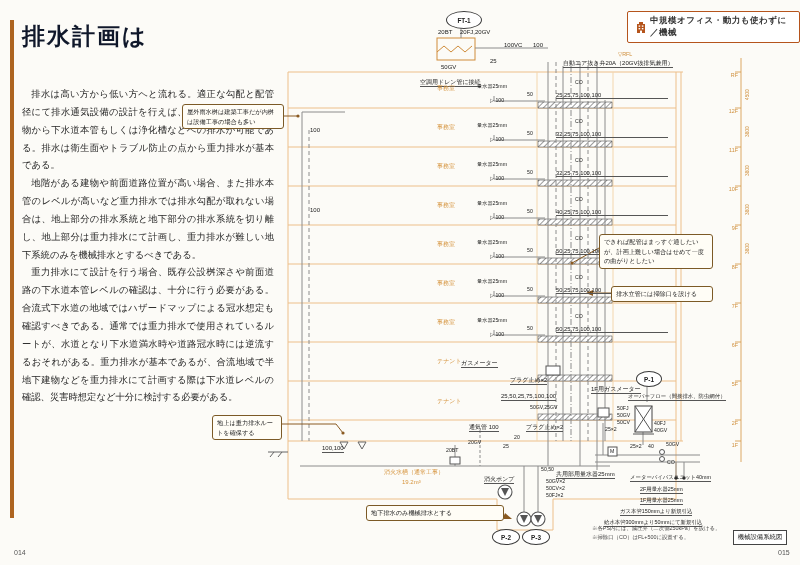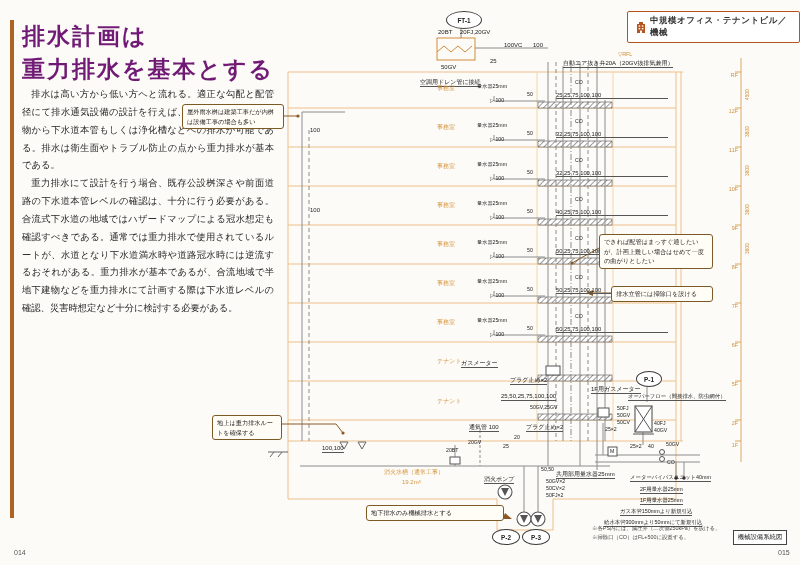--- a/index.html
+++ b/index.html
@@ -5,21 +5,21 @@
   html,body{margin:0;padding:0;}
   #page{position:relative;width:800px;height:565px;background:#fcfbf7;overflow:hidden;
         font-family:"Liberation Sans",sans-serif;}
   
   .accent-bar{position:absolute;left:10px;top:20px;width:4px;height:498px;background:#ad6420;}
   
   .badge{position:absolute;left:627px;top:11px;display:flex;align-items:center;gap:4px;
          border:1.8px solid #b5541c;border-radius:2px;background:#fff;padding:3px 8px;
          font-size:8.5px;font-weight:700;color:#333;letter-spacing:.5px;}
   
-  .title{position:absolute;left:22px;top:20px;font-size:23px;font-weight:700;color:#701a75;
+  .title{position:absolute;left:22px;top:20px;font-size:23px;font-weight:700;color:#0f172a;
          line-height:1.45;letter-spacing:2px;font-family:Liberation Serif, serif;}
   .body-text{position:absolute;left:22px;top:86px;width:252px;font-size:9.3px;line-height:1.92;
          color:#262626;text-align:justify;font-family:"Liberation Serif",serif;}
   .body-text p{margin:0;text-indent:1em;}
   
   .callout{position:absolute;background:#fffdf6;border:1.4px solid #7c5a26;border-radius:3px;
          padding:2px 4px;font-size:6.2px;line-height:1.55;color:#222;z-index:6;}
   
   .lab{position:absolute;font-size:6px;color:#1c1c1c;white-space:nowrap;z-index:4;line-height:1.1;}
   .lab.u{border-bottom:.7px solid #555;}
@@ -49,29 +49,29 @@
         <rect x="1" y="2" width="8" height="9"></rect>
             <rect x="3" y="0" width="4" height="2"></rect>
         <rect x="2.6" y="3.4" width="1.6" height="1.4" fill="#fff"></rect>
             <rect x="5.8" y="3.4" width="1.6" height="1.4" fill="#fff"></rect>
         <rect x="2.6" y="6" width="1.6" height="1.4" fill="#fff"></rect>
             <rect x="5.8" y="6" width="1.6" height="1.4" fill="#fff"></rect>
         <rect x="4" y="8.6" width="2" height="2.4" fill="#fff"></rect>
           </g>
         </svg>
     </span>
-    <span>中規模オフィス・テナントビル／機械</span>
+    <span>中規模オフィス・動力も使わずに／機械</span>
   </div>
 
   <div class="title">
     <div>排水計画は</div>
-    <div>重力排水を基本とする</div>
   </div>
   <div class="body-text">
     <p>排水は高い方から低い方へと流れる。適正な勾配と配管径にて排水通気設備の設計を行えば、動力も使わずに、建物から下水道本管もしくは浄化槽などへの排水が可能である。排水は衛生面やトラブル防止の点から重力排水が基本である。</p>
+    <p>地階がある建物や前面道路位置が高い場合、また排水本管のレベルが高いなど重力排水では排水勾配が取れない場合は、地上部分の排水系統と地下部分の排水系統を切り離し、地上部分は重力排水にて計画し、重力排水が難しい地下系統のみを機械排水とするべきである。</p>
     <p>重力排水にて設計を行う場合、既存公設桝深さや前面道路の下水道本管レベルの確認は、十分に行う必要がある。合流式下水道の地域ではハザードマップによる冠水想定も確認すべきである。通常では重力排水で使用されているルートが、水道となり下水道満水時や道路冠水時には逆流するおそれがある。重力排水が基本であるが、合流地域で半地下建物などを重力排水にて計画する際は下水道レベルの確認、災害時想定など十分に検討する必要がある。</p>
   </div>
 
   <svg class="diagram" width="800" height="565" viewBox="0 0 800 565">
     <defs>
       <pattern id="slabHatch" width="4" height="4" patternUnits="userSpaceOnUse" patternTransform="rotate(45)">
         <rect width="4" height="4" fill="#fff"></rect>
           <line x1="0" y1="0" x2="0" y2="4" stroke="#444" stroke-width="1.1"></line>
       </pattern>
     </defs>

